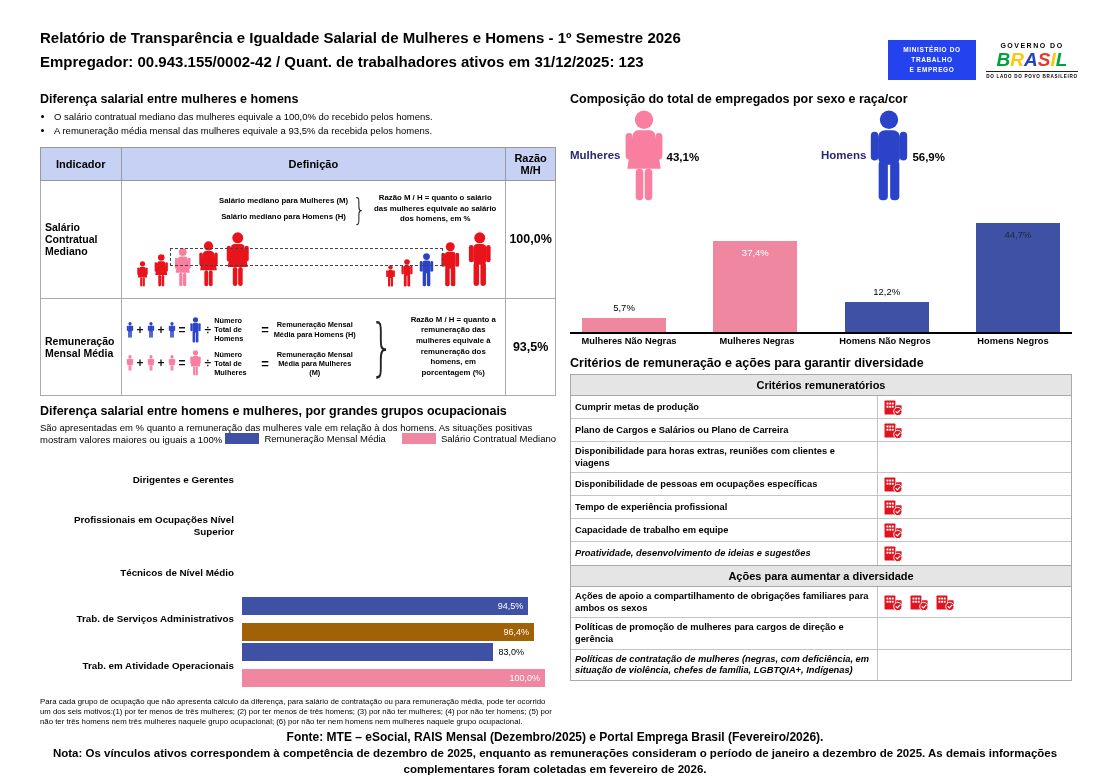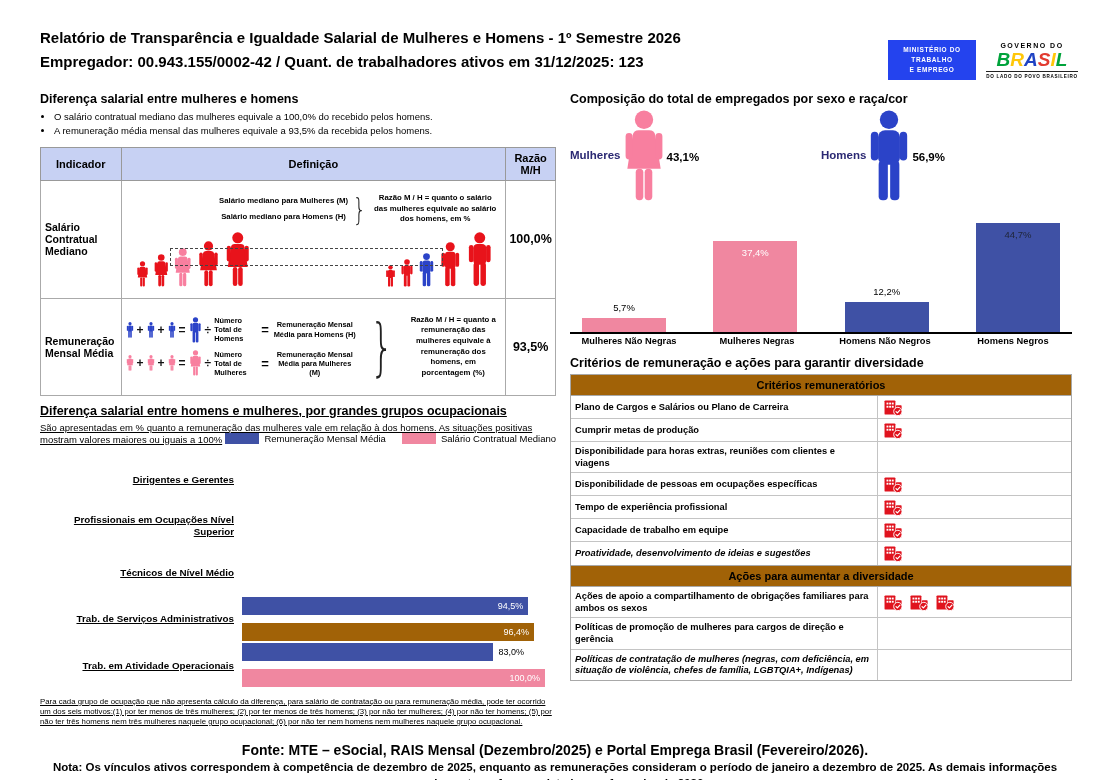--- a/index.html
+++ b/index.html
@@ -45,21 +45,21 @@
   .fig-gap { flex:1; }
   .dash-box { position:absolute; left:44px; right:58px; top:21px; height:18px; border:1.5px dashed #444; }
   .formula-wrap { display:flex; align-items:center; gap:4px; padding:4px 0; }
   .formula-rows { flex:1; display:flex; flex-direction:column; gap:6px; }
   .f-row { display:flex; align-items:center; justify-content:center; gap:3px; }
   .f-op { font-size:12px; font-weight:bold; color:#111; }
   .f-div { font-size:7.4px; font-weight:bold; text-align:left; width:44px; line-height:1.25; }
   .f-eq { font-size:13px; font-weight:bold; }
   .f-res { font-size:7.4px; font-weight:bold; text-align:center; width:86px; line-height:1.25; }
   
-  .occ-section { position:relative; margin-top:0;text-decoration:underline; }
+  .occ-section { position:relative; margin-top:0; }
   .occ-sub { font-size:9.5px; line-height:1.3; width:516px; }
   .occ-legend { position:absolute; right:0px; top:29px; display:flex; gap:16px; align-items:center; }
   .leg-item { display:flex; align-items:center; gap:5px; font-size:9.5px; }
   .leg-sw { width:34px; height:11px; }
   #occ-chart { margin-top:10px; }
   .occ-row { display:flex; align-items:center; height:46.5px; }
   .occ-cat { width:202px; text-align:right; padding-right:8px; font-size:9.8px; font-weight:bold; line-height:1.2; }
   .occ-bars { width:312px; display:flex; flex-direction:column; gap:8px; }
   .occ-track { position:relative; height:18px; }
   .occ-bar { position:absolute; left:0; top:0; bottom:0; }
@@ -72,29 +72,29 @@
   .gender-val { font-size:11.5px; font-weight:bold; margin-top:2px; }
   #comp-chart { position:relative; margin-top:8px; height:124px; display:flex; justify-content:space-between; align-items:flex-end; padding:0 12px; border-bottom:2.5px solid #000; }
   .comp-group { position:relative; width:84px; height:100%; }
   .comp-bar { position:absolute; bottom:0; left:0; right:0; }
   .comp-val { position:absolute; left:0; right:0; text-align:center; font-size:9.5px; }
   .comp-cats { display:flex; justify-content:space-between; padding:2px 0 0 0; }
   .comp-cat { width:118px; text-align:center; font-size:9.3px; font-weight:bold; }
   
   .div-section { margin-top:10px; }
   .crit-table { border:1px solid #a8a8a8; margin-top:2px; }
-  .crit-head { background:#a16207; text-align:center; font-size:11px; font-weight:bold; padding:4px 0; border-bottom:1px solid #a8a8a8; }
+  .crit-head { background:#e5e5e5; text-align:center; font-size:11px; font-weight:bold; padding:4px 0; border-bottom:1px solid #a8a8a8; }
   .crit-row { display:flex; border-bottom:1px solid #c4c4c4; min-height:23px; }
   .crit-row:last-child { border-bottom:none;font-style:italic; }
   .crit-label { width:307px; border-right:1px solid #c4c4c4; font-size:9.3px; font-weight:bold; padding:4px 5px 3px 4px; line-height:1.25; display:flex; align-items:center; }
   .crit-icons { flex:1; display:flex; align-items:center; gap:7px; padding:2px 6px; }
   .bicon { width:19px; height:17px; display:block; }
   
   .footer { position:absolute; left:25px; right:25px; top:730px; text-align:center; font-weight:bold; }
-  .footer .fonte { font-size:14px; margin-bottom:2px;margin-top:12px; }
+  .footer .fonte { font-size:12px; margin-bottom:2px; }
   .footer .nota { font-size:11.5px; line-height:1.35; }
   svg.defs-holder { position:absolute; width:0; height:0; }
 </style>
 </head>
 <body>
 
 <div id="root">
 
   <svg class="defs-holder" aria-hidden="true">
     <defs>
@@ -382,29 +382,29 @@
         <div class="comp-cat">Homens Não Negros</div>
         <div class="comp-cat">Homens Negros</div>
       </div>
 
     <div class="div-section">
       <h2 class="sec">Critérios de remuneração e ações para garantir diversidade</h2>
       <div class="crit-table">
         <div class="crit-head">Critérios remuneratórios</div>
         <div id="criteria-body">
             <div class="crit-row">
+              <div class="crit-label">Cumprir metas de produção</div>
+              <div class="crit-icons">
+                <svg class="bicon" viewBox="0 0 20 18">
+                  <use href="#sym-estab-check"></use>
+                </svg>
+              </div>
+            </div>
+            <div class="crit-row">
               <div class="crit-label">Plano de Cargos e Salários ou Plano de Carreira</div>
-              <div class="crit-icons">
-                <svg class="bicon" viewBox="0 0 20 18">
-                  <use href="#sym-estab-check"></use>
-                </svg>
-              </div>
-            </div>
-            <div class="crit-row">
-              <div class="crit-label">Cumprir metas de produção</div>
               <div class="crit-icons">
                 <svg class="bicon" viewBox="0 0 20 18">
                   <use href="#sym-estab-check"></use>
                 </svg>
               </div>
             </div>
             <div class="crit-row">
               <div class="crit-label">Disponibilidade para horas extras, reuniões com clientes e viagens</div>
               <div class="crit-icons"></div>
             </div>

